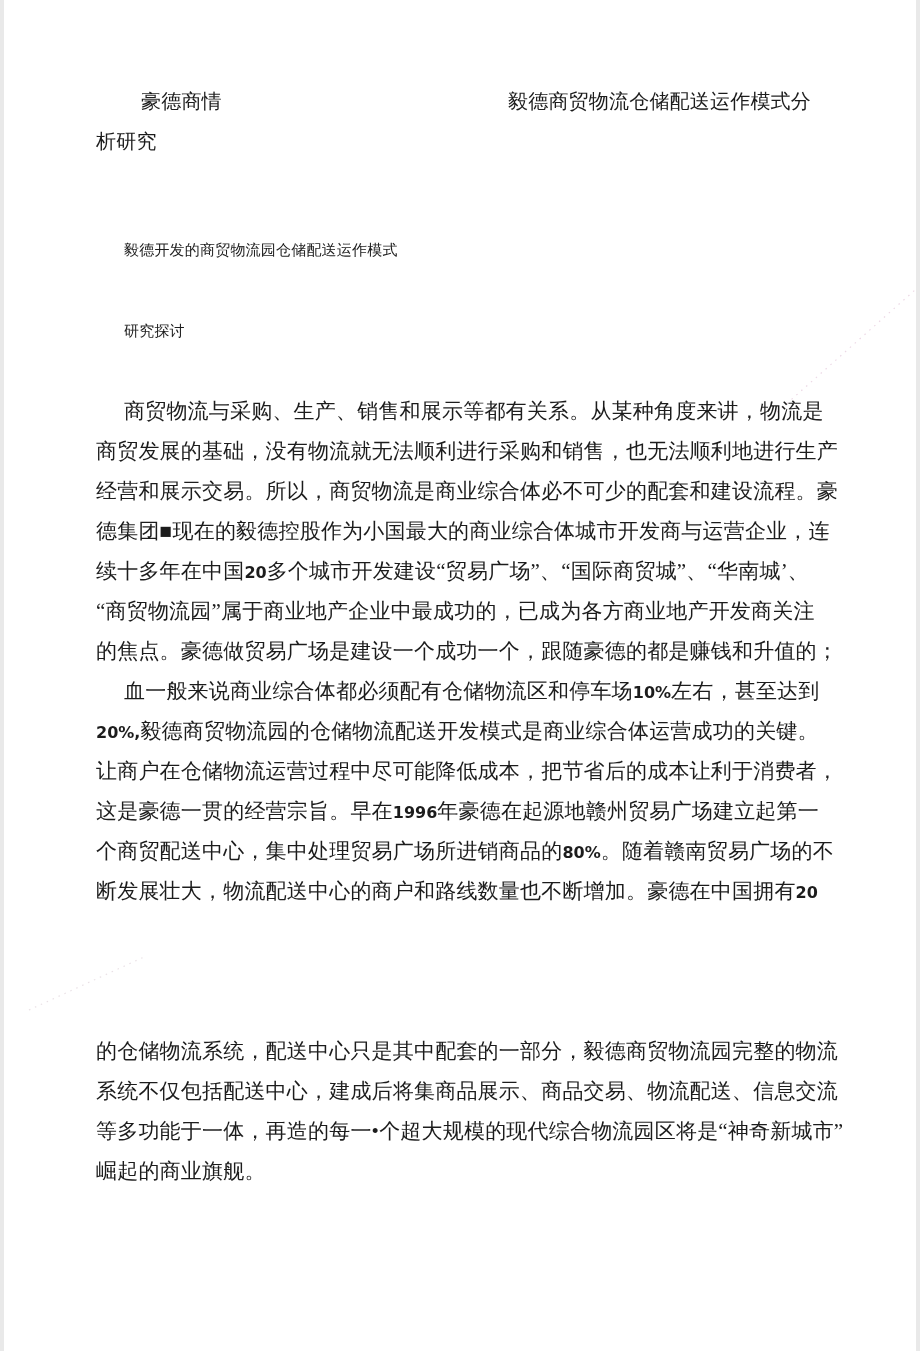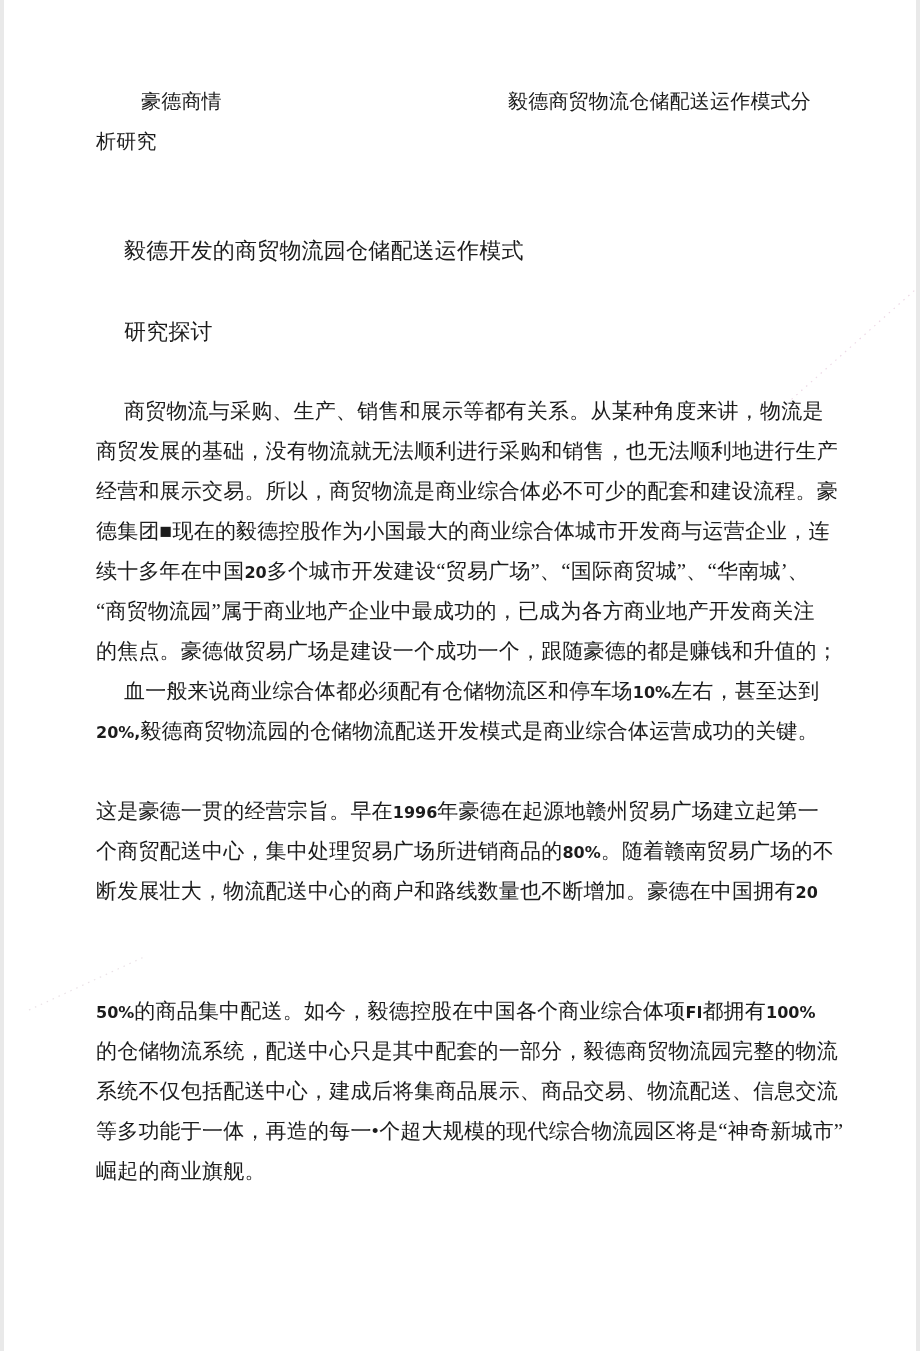--- a/index.html
+++ b/index.html
@@ -16,21 +16,21 @@
   .tline {
     position: absolute;
     left: 92px;
     font-size: 21px;
     line-height: 27px;
     white-space: nowrap;
     letter-spacing: 0.2px;
   }
   .bline {  }
   .hdr { font-size: 20px; }
-  .title-line { font-size: 22px; }
+  .title-line { font-size: 15px; }
   .num {
     font-family: "DejaVu Sans", "Liberation Sans", sans-serif;
     font-size: 16px;
     font-weight: 600;
     letter-spacing: 0;
   }
   .artifact-svg {
     position: absolute;
     top: 0; left: 0;
     width: 920px; height: 1351px;
@@ -57,22 +57,22 @@
 
   <div class="tline bline" style="left:120px; top:398px;"><span>商贸物流与采购、生产、销售和展示等都有关系。从某种角度来讲，物流是</span></div>
   <div class="tline bline" style="top:438px;"><span>商贸发展的基础，没有物流就无法顺利进行采购和销售，也无法顺利地进行生产</span></div>
   <div class="tline bline" style="top:478px;"><span>经营和展示交易。所以，商贸物流是商业综合体必不可少的配套和建设流程。豪</span></div>
   <div class="tline bline" style="top:518px;"><span>德集团■现在的毅德控股作为小国最大的商业综合体城市开发商与运营企业，连</span></div>
   <div class="tline bline" style="top:558px;"><span>续十多年在中国</span><span class="num">20</span><span>多个城市开发建设“贸易广场”、“国际商贸城”、“华南城’、</span></div>
   <div class="tline bline" style="top:598px;"><span>“商贸物流园”属于商业地产企业中最成功的，已成为各方商业地产开发商关注</span></div>
   <div class="tline bline" style="top:638px;"><span>的焦点。豪德做贸易广场是建设一个成功一个，跟随豪德的都是赚钱和升值的；</span></div>
   <div class="tline bline" style="left:120px; top:678px;"><span>血一般来说商业综合体都必须配有仓储物流区和停车场</span><span class="num">10%</span><span>左右，甚至达到</span></div>
   <div class="tline bline" style="top:718px;"><span class="num">20%,</span><span>毅德商贸物流园的仓储物流配送开发模式是商业综合体运营成功的关键。</span></div>
+  <div class="tline bline" style="top:758px;"><span>让商户在仓储物流运营过程中尽可能降低成本，把节省后的成本让利于消费者，</span></div>
   <div class="tline bline" style="top:798px;"><span>这是豪德一贯的经营宗旨。早在</span><span class="num">1996</span><span>年豪德在起源地赣州贸易广场建立起第一</span></div>
   <div class="tline bline" style="top:838px;"><span>个商贸配送中心，集中处理贸易广场所进销商品的</span><span class="num">80%</span><span>。随着赣南贸易广场的不</span></div>
   <div class="tline bline" style="top:878px;"><span>断发展壮大，物流配送中心的商户和路线数量也不断增加。豪德在中国拥有</span><span class="num">20</span></div>
-  <div class="tline bline" style="top:998px;"><span class="num">50%</span><span>的商品集中配送。如今，毅德控股在中国各个商业综合体项</span><span class="num">FI</span><span>都拥有</span><span class="num">100%</span></div>
   <div class="tline bline" style="top:1038px;"><span>的仓储物流系统，配送中心只是其中配套的一部分，毅德商贸物流园完整的物流</span></div>
   <div class="tline bline" style="top:1078px;"><span>系统不仅包括配送中心，建成后将集商品展示、商品交易、物流配送、信息交流</span></div>
   <div class="tline bline" style="top:1118px;"><span>等多功能于一体，再造的每一•个超大规模的现代综合物流园区将是“神奇新城市”</span></div>
   <div class="tline bline" style="top:1158px;"><span>崛起的商业旗舰。</span></div>
 
 </div>
 
 </body></html>

